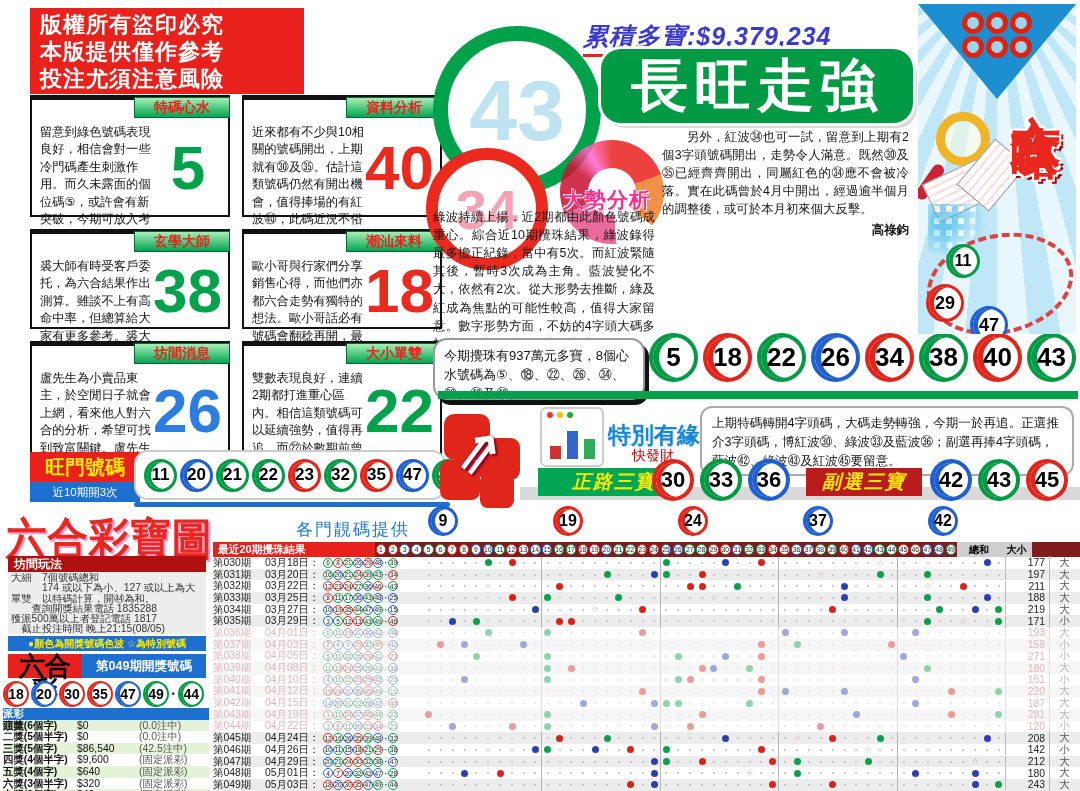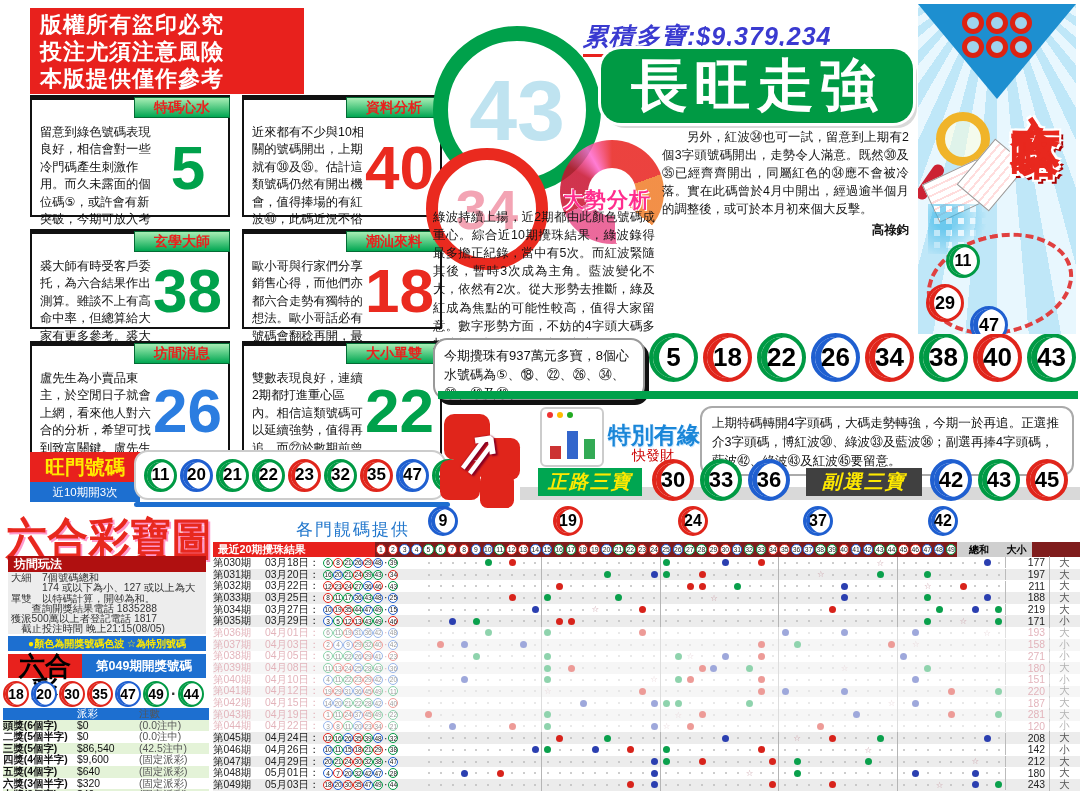--- a/index.html
+++ b/index.html
@@ -93,22 +93,22 @@
   #special-title{position:absolute;left:608px;top:420px;font-weight:bold;font-size:23px;color:#1a86d8;
                  text-shadow:1px 1px 0 #cfe9ff;}
   #special-sub{position:absolute;left:632px;top:447px;font-size:14px;color:#c00;}
   #special-box{position:absolute;left:700px;top:406px;width:374px;height:70px;border:2px solid #aaa;border-radius:12px;
                padding:6px 10px;box-sizing:border-box;font-size:12.6px;line-height:1.5;color:#111;background:#fff;}
 
   
   #treble-strip{position:absolute;left:520px;top:487px;width:560px;height:13px;background:#d9d9d9;}
   .treble-label{position:absolute;top:468px;height:28px;display:flex;align-items:center;justify-content:center;
                 color:#ffe900;font-weight:bold;font-size:19px;font-style:italic;letter-spacing:2px;}
-  #treble-main-label{left:538px;width:104px;background:#00a651;}
-  #treble-alt-label{left:806px;width:116px;background:#404040;}
+  #treble-main-label{left:538px;width:104px;background:#00a651;padding-left:24px;}
+  #treble-alt-label{left:806px;width:116px;background:#b91c1c;}
   .treble-balls{position:absolute;top:459px;display:flex;gap:6px;}
   #treble-main-balls{left:652px;} #treble-alt-balls{left:930px;}
 
   
   #panel{position:absolute;left:918px;top:4px;width:158px;height:330px;overflow:hidden;
          background:repeating-conic-gradient(from -10deg at 50% -10%, #bfe7f8 0 5deg, #e8f7fe 5deg 10deg);}
   #panel-tri{position:absolute;left:0;top:0;width:0;height:0;border-left:79px solid transparent;
              border-right:79px solid transparent;border-top:95px solid #1d8fd0;}
   #panel-rings{position:absolute;left:36px;top:8px;width:86px;display:flex;flex-wrap:wrap;gap:2px;justify-content:center;}
   #panel-rings i{width:22px;height:22px;border-radius:50%;border:5px solid #d21;background:#9fd4ee;box-sizing:border-box;display:block;}
@@ -134,21 +134,21 @@
   #play-box div{white-space:nowrap;height:10.3px;overflow:hidden;}
   #color-note{position:absolute;left:8px;top:636px;width:198px;height:15px;background:#1d6fd0;color:#ffe900;
               font-size:10px;line-height:15px;text-align:center;font-weight:bold;}
   #result-brand-row{position:absolute;left:8px;top:654px;width:198px;height:24px;display:flex;}
   #result-brand{background:#e8211d;color:#000000;font-weight:bold;font-size:26px;width:74px;text-align:center;line-height:24px;}
   #result-issue{background:#1d6fd0;color:#fff;font-size:12.5px;flex:1;text-align:center;line-height:24px;font-weight:bold;}
   #result-balls{position:absolute;left:3px;top:681px;width:206px;display:flex;align-items:center;gap:2px;}
   #result-dot{font-weight:bold;font-size:16px;color:#333;}
   #prize-table{position:absolute;left:3px;top:708px;width:206px;font-size:10.4px;color:#111;}
   .prow{display:flex;height:11.6px;line-height:11.6px;}
-  .prow.head{background:#1d6fd0;color:#fff;font-weight:normal;}
+  .prow.head{background:#1d6fd0;color:#fff;font-weight:bold;flex-direction:column;}
   .prow:nth-child(even):not(.head){background:#e4f3d8;}
   .pc0{width:74px;font-weight:bold;white-space:nowrap;overflow:hidden;}
   .pc1{width:62px;} .pc2{flex:1;color:#555;}
 
   
   #provide-label{position:absolute;left:296px;top:518px;font-size:17px;color:#2277cc;letter-spacing:2px;}
   #top-balls{position:absolute;left:0;top:0;}
   .topball{position:absolute;top:506px;}
   #hist-header-bar{position:absolute;left:213px;top:542px;width:162px;height:15px;background:#e8211d;color:#fff;
                    font-weight:bold;font-size:10.8px;line-height:15px;padding-left:5px;box-sizing:border-box;}
@@ -175,22 +175,22 @@
   .hsum{width:44px;text-align:right;padding-right:4px;box-sizing:border-box;border-left:1px solid #bbb;}
   .hsize{width:29px;text-align:center;border-left:1px solid #bbb;color:#555;}
 </style>
 </head>
 <body>
 
 <div id="page">
 
   <div id="copyright">
     <span>版權所有盜印必究</span>
+    <span>本版提供僅作參考</span>
     <span>投注尤須注意風險</span>
-    <span>本版提供僅作參考</span>
   </div>
 
   <div id="tips">
       <div class="tipbox">
         <div class="tiptab">特碼心水</div>
         <div class="tipflex">
           <div class="tiptext">留意到綠色號碼表現良好，相信會對一些冷門碼產生刺激作用。而久未露面的個位碼⑤，或許會有新突破，今期可放入考慮之列。</div>
           <div class="tipnum green">5</div>
         </div>
       </div>

